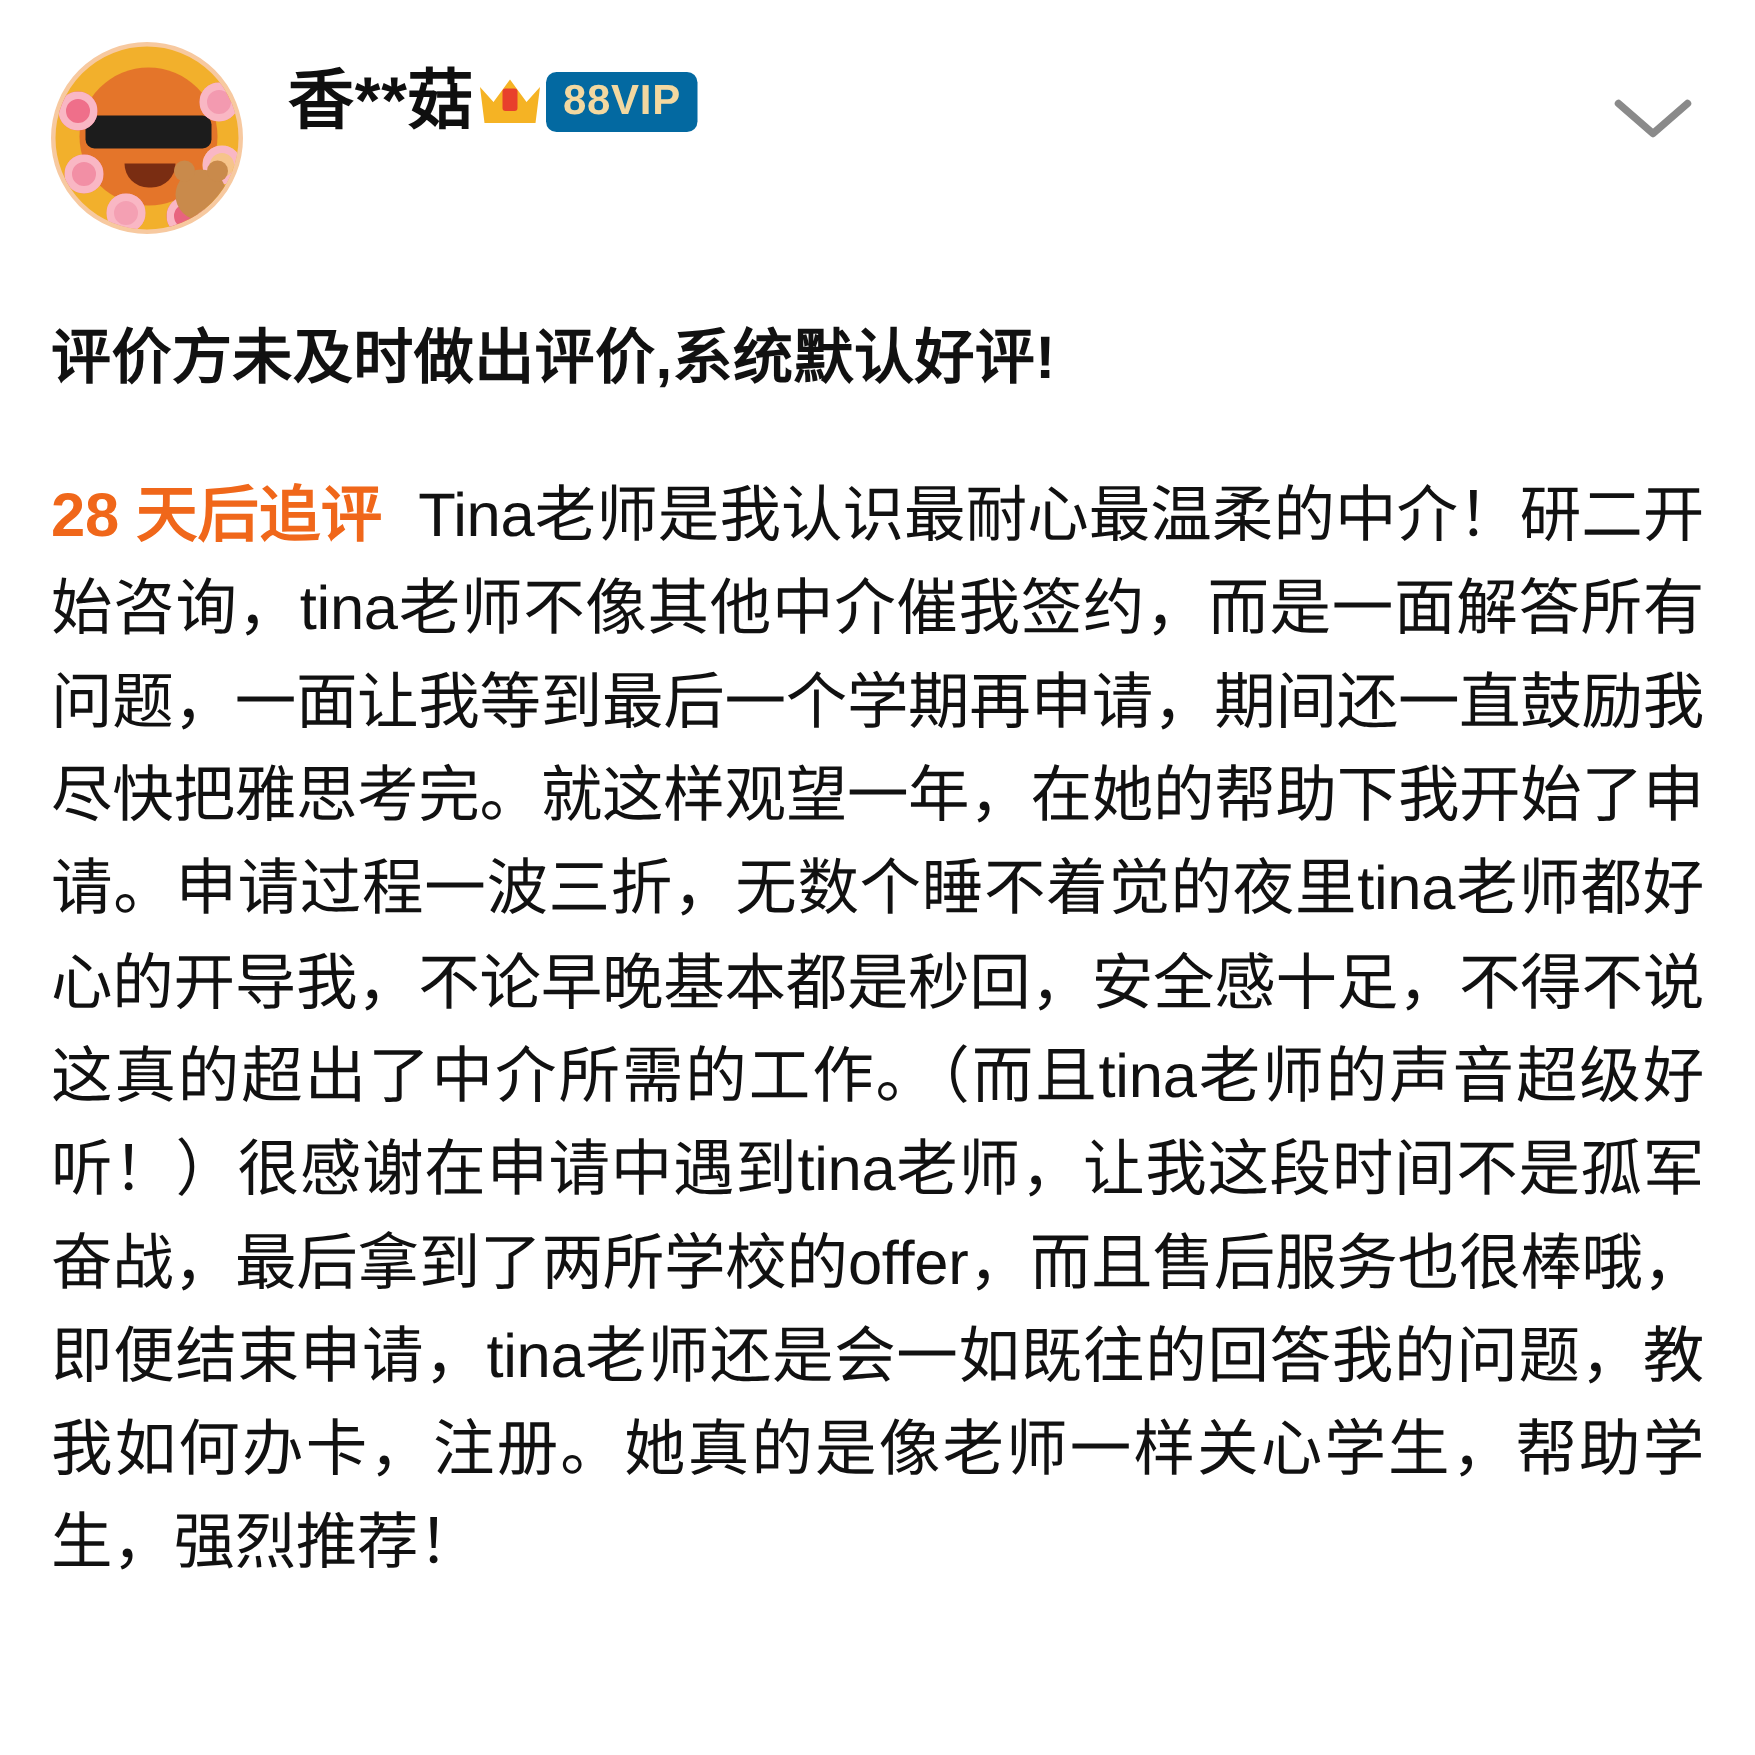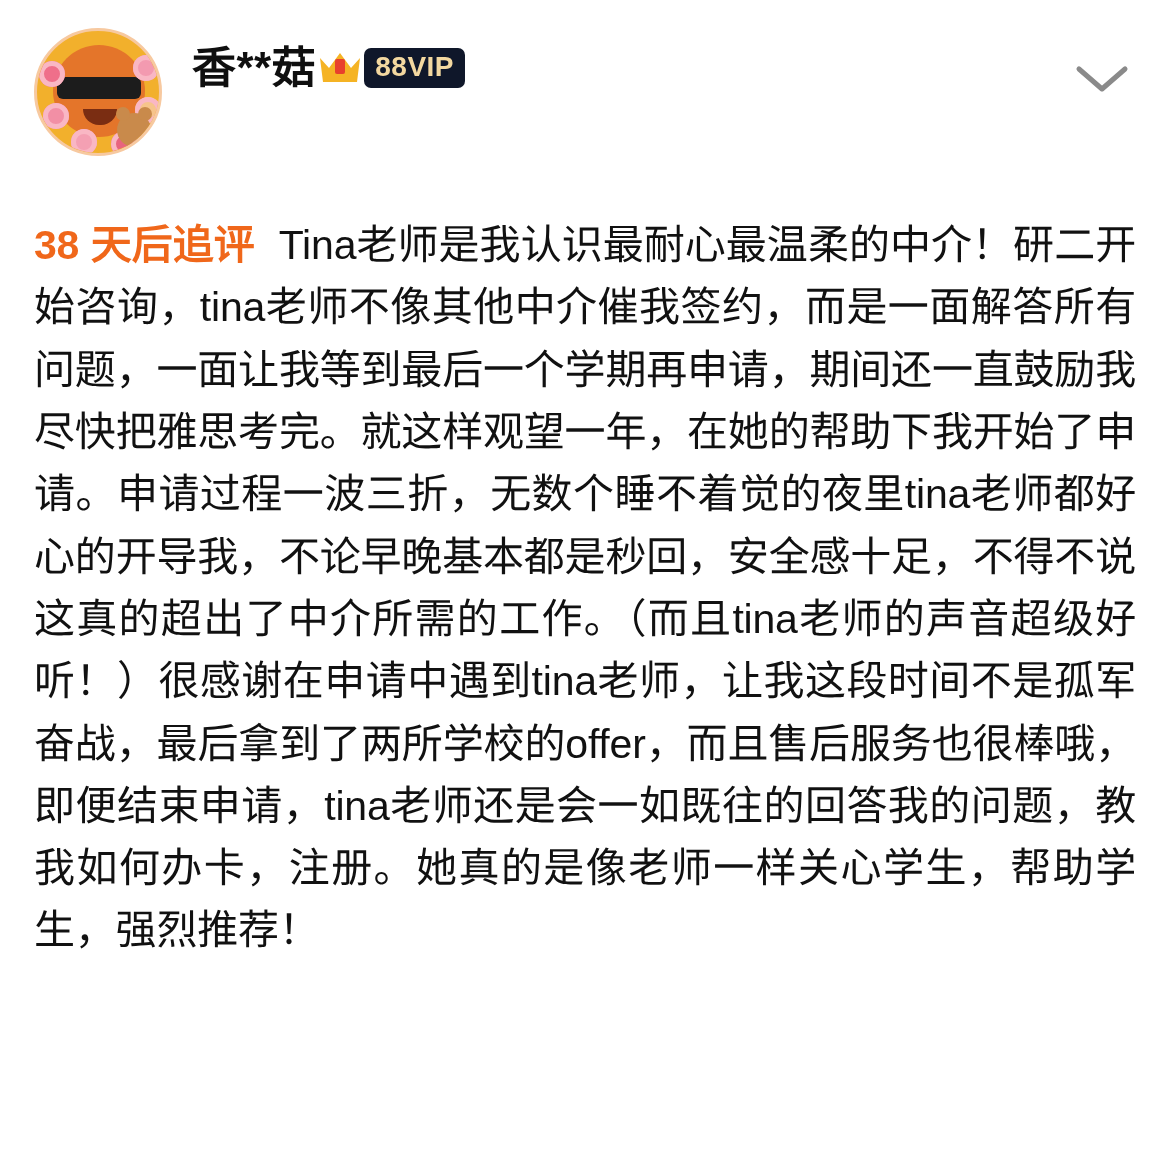--- a/index.html
+++ b/index.html
@@ -121,21 +121,21 @@
     line-height: 1.1;
   }
   .crown-icon {
     width: 48px;
     height: 40px;
     position: relative;
     display: inline-block;
   }
   .crown-icon svg { display: block; }
   .vip-badge {
-    background: #0f172a;
+    background: #0369a1;
     color: #f3d8a0;
     font-size: 28px;
     font-weight: 700;
     border-radius: 7px;
     padding: 3px 11px 5px 11px;
     letter-spacing: 0.5px;
     line-height: 1.15;
     font-family: "Liberation Sans", sans-serif;
   }
   .review-time {
@@ -214,18 +214,19 @@
       </div>
     </div>
 
     <span class="chevron-down">
       <svg width="56" height="34" viewBox="0 0 56 34" xmlns="http://www.w3.org/2000/svg">
         <path d="M5 7 L28 27 L51 7" fill="none" stroke="#8a8a8a" stroke-width="5" stroke-linecap="round" stroke-linejoin="round"></path>
       </svg>
     </span>
   </div>
 
+  <div class="first-comment">评价方未及时做出评价,系统默认好评!</div>
 
   <div class="append-block">
-    <span class="append-label">38 天后追评</span><span class="append-text">Tina老师是我认识最耐心最温柔的中介！研二开始咨询，tina老师不像其他中介催我签约，而是一面解答所有问题，一面让我等到最后一个学期再申请，期间还一直鼓励我尽快把雅思考完。就这样观望一年，在她的帮助下我开始了申请。申请过程一波三折，无数个睡不着觉的夜里tina老师都好心的开导我，不论早晚基本都是秒回，安全感十足，不得不说这真的超出了中介所需的工作。（而且tina老师的声音超级好听！）很感谢在申请中遇到tina老师，让我这段时间不是孤军奋战，最后拿到了两所学校的offer，而且售后服务也很棒哦，即便结束申请，tina老师还是会一如既往的回答我的问题，教我如何办卡，注册。她真的是像老师一样关心学生，帮助学生，强烈推荐！</span>
+    <span class="append-label">28 天后追评</span><span class="append-text">Tina老师是我认识最耐心最温柔的中介！研二开始咨询，tina老师不像其他中介催我签约，而是一面解答所有问题，一面让我等到最后一个学期再申请，期间还一直鼓励我尽快把雅思考完。就这样观望一年，在她的帮助下我开始了申请。申请过程一波三折，无数个睡不着觉的夜里tina老师都好心的开导我，不论早晚基本都是秒回，安全感十足，不得不说这真的超出了中介所需的工作。（而且tina老师的声音超级好听！）很感谢在申请中遇到tina老师，让我这段时间不是孤军奋战，最后拿到了两所学校的offer，而且售后服务也很棒哦，即便结束申请，tina老师还是会一如既往的回答我的问题，教我如何办卡，注册。她真的是像老师一样关心学生，帮助学生，强烈推荐！</span>
   </div>
 
 </div>
 
 </body></html>

